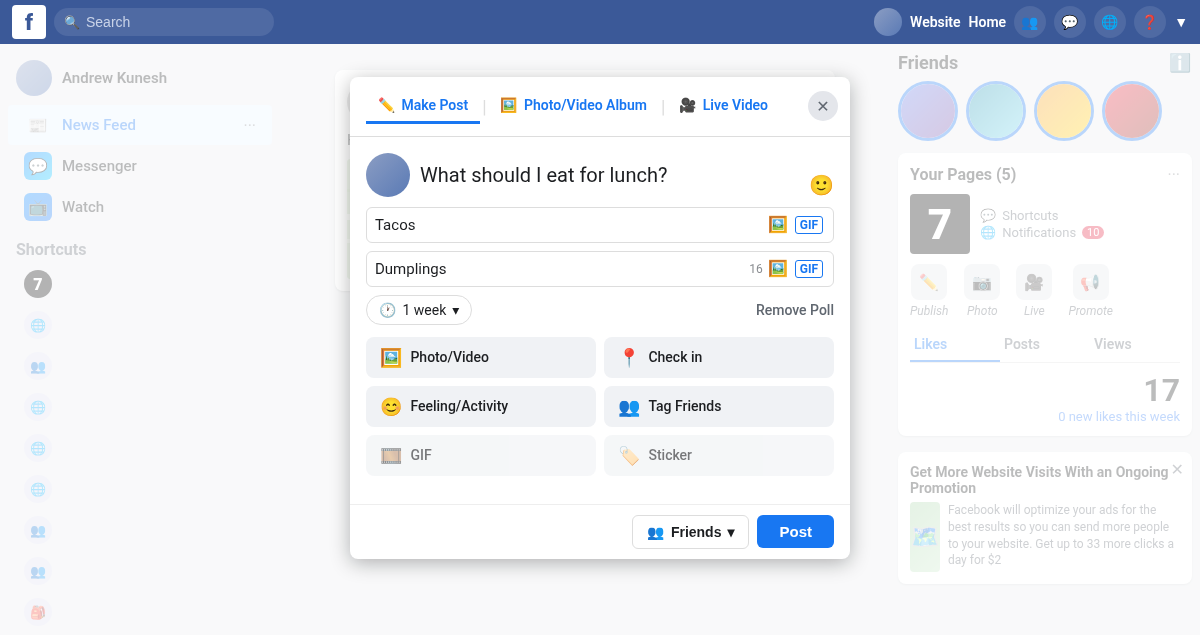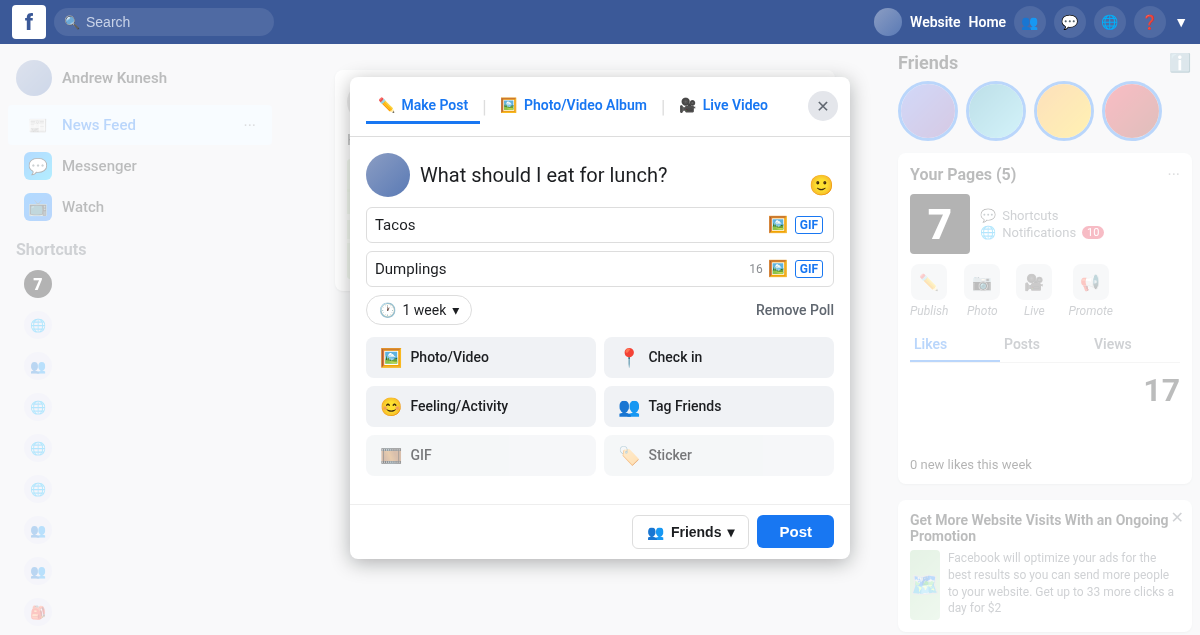--- a/index.html
+++ b/index.html
@@ -64,21 +64,21 @@
     .pages-title { font-size: 16px; font-weight: 700; color: #1c1e21; }
     .pages-dots { color: #8a8d91; cursor: pointer; }
     .page-logo { width: 60px; height: 60px; background: #000; display: flex; align-items: center; justify-content: center; font-size: 42px; font-weight: 900; color: #fff; border-radius: 4px; flex-shrink: 0; }
     .page-actions { display: flex; gap: 16px; margin: 10px 0; }
     .page-action-btn { display: flex; flex-direction: column; align-items: center; gap: 4px; cursor: pointer; color: #606770; font-size: 12px; }
     .page-action-icon { width: 36px; height: 36px; background: #e4e6eb; border-radius: 8px; display: flex; align-items: center; justify-content: center; font-size: 16px; }
     .page-tabs { display: flex; border-bottom: 1px solid #ddd; margin-bottom: 8px; }
     .page-tab { flex: 1; text-align: left; padding: 8px 4px; font-size: 14px; font-weight: 600; color: #606770; cursor: pointer; border-bottom: 2px solid transparent; }
     .page-tab-active { color: #1877f2; border-bottom: 2px solid #1877f2; }
     .page-likes-count { font-size: 32px; font-weight: 700; color: #1c1e21; text-align: right; }
-    .page-likes-sub { font-size: 13px; color: #000000; text-align: left; margin-top: 48px; }
+    .page-likes-sub { font-size: 13px; color: #3b82f6; text-align: right; }
     .promo-section { background: #fff; border-radius: 8px; box-shadow: 0 1px 2px rgba(0,0,0,0.1); padding: 12px; position: relative; }
     .promo-close { position: absolute; top: 8px; right: 8px; color: #606770; cursor: pointer; font-size: 16px; }
     .promo-title { font-size: 14px; font-weight: 700; color: #1c1e21; margin-bottom: 6px; }
     .promo-body { font-size: 12px; color: #606770; line-height: 1.4; }
     .promo-content { display: flex; gap: 8px; }
     .page-row { display: flex; gap: 10px; align-items: center; margin-bottom: 8px; }
     .page-info { display: flex; flex-direction: column; gap: 2px; }
     .page-msg { display: flex; align-items: center; gap: 6px; font-size: 13px; color: #606770; cursor: pointer; }
     .page-notif { display: flex; align-items: center; gap: 6px; font-size: 13px; color: #606770; cursor: pointer; }
     .notif-badge { background: #e41e3f; color: #fff; border-radius: 10px; padding: 0 5px; font-size: 11px; }

